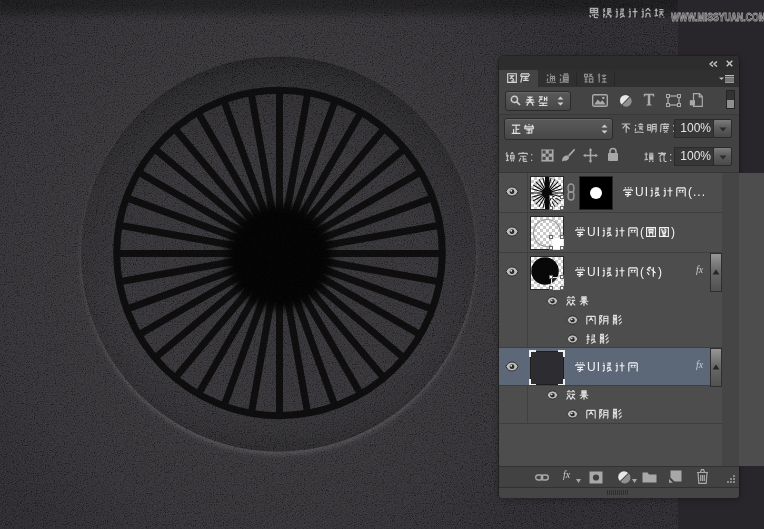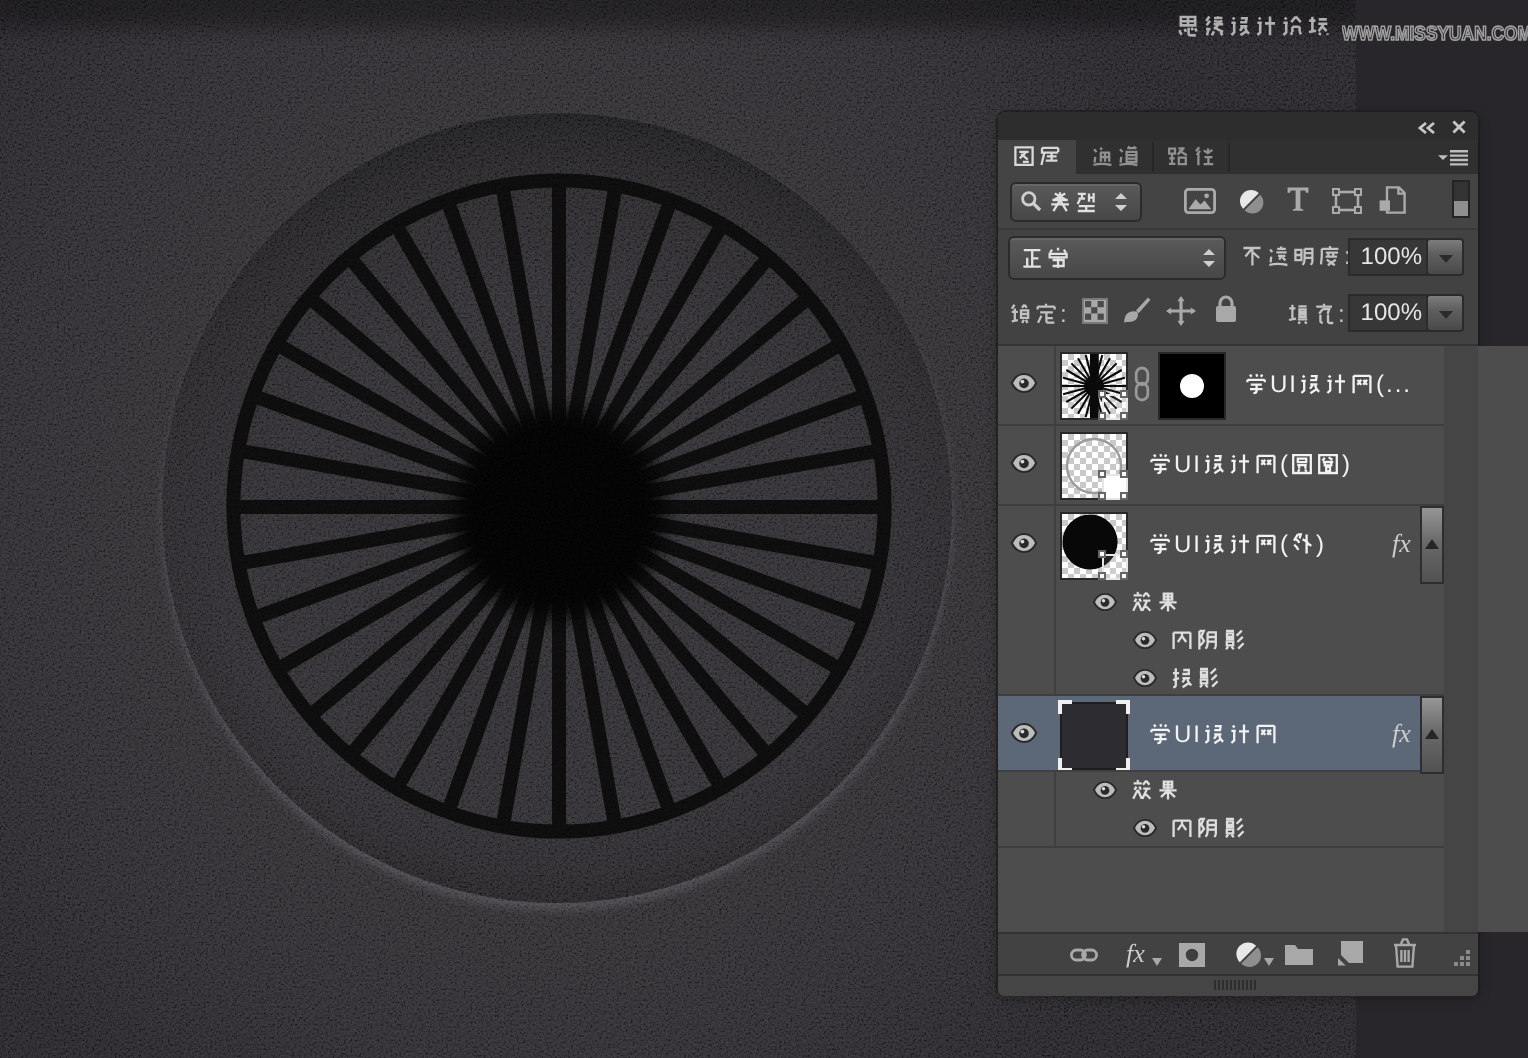--- a/index.html
+++ b/index.html
@@ -7,21 +7,21 @@
 .abs{position:absolute;}
 .cn{display:inline-block;vertical-align:top;fill:none;stroke:currentColor;stroke-width:1.15px;}
 .ic{position:absolute;}
 .eye{position:absolute;}
 .thumb{position:absolute;width:32px;height:32px;border:1px solid #282828;
  background-image:linear-gradient(45deg,#c9c9c9 25%,transparent 25%,transparent 75%,#c9c9c9 75%),linear-gradient(45deg,#c9c9c9 25%,transparent 25%,transparent 75%,#c9c9c9 75%);
  background-size:6px 6px;background-position:0 0,3px 3px;background-color:#fff;}
 .badge{position:absolute;width:11px;height:11px;border:1px solid #e6e6e6;background:rgba(255,255,255,0.1);}
 .badge i{position:absolute;width:2px;height:2px;background:#fafafa;box-shadow:0 0 0 1px #666;}
 .corner{position:absolute;width:5px;height:5px;}
-.fx{position:absolute;font-style:italic;font-size:13px;color:#cccccc;font-family:"Liberation Serif",serif;}
+.fx{position:absolute;font-style:italic;font-size:10px;color:#cccccc;font-family:"Liberation Serif",serif;}
 .collapse{position:absolute;width:10px;z-index:6;background:linear-gradient(#969696,#6a6a6a 45%,#515151);border:1px solid #2e2e2e;}
 .subrow{position:absolute;color:#dedede;font-size:12px;}
 .cnw{white-space:nowrap;}
 #wm{white-space:nowrap;}
 #wmcn svg.cn{stroke-width:1.3px;margin-right:0;}
 #wmen{font-size:10.5px;font-weight:bold;letter-spacing:0px;color:transparent;-webkit-text-stroke:1px #989898;margin-left:5px;position:relative;top:1px;font-family:"Liberation Sans",sans-serif;}
 .tab .cnw{display:inline-block;margin-top:2px;}
 .tab svg.cn{width:12px;height:12px;}
 
 #panel{position:absolute;left:499px;top:56px;width:240px;height:441px;background:#424242;border-radius:4px 4px 3px 3px;box-shadow:0 0 0 1px rgba(25,25,25,0.55),0 2px 6px rgba(0,0,0,0.35);}

